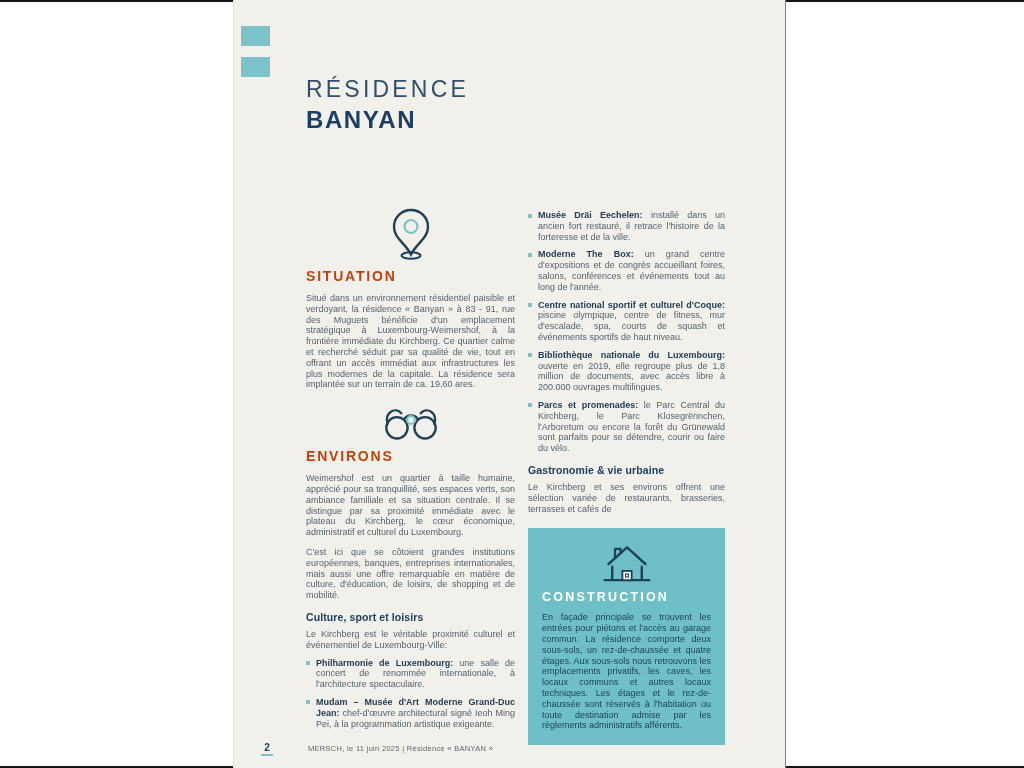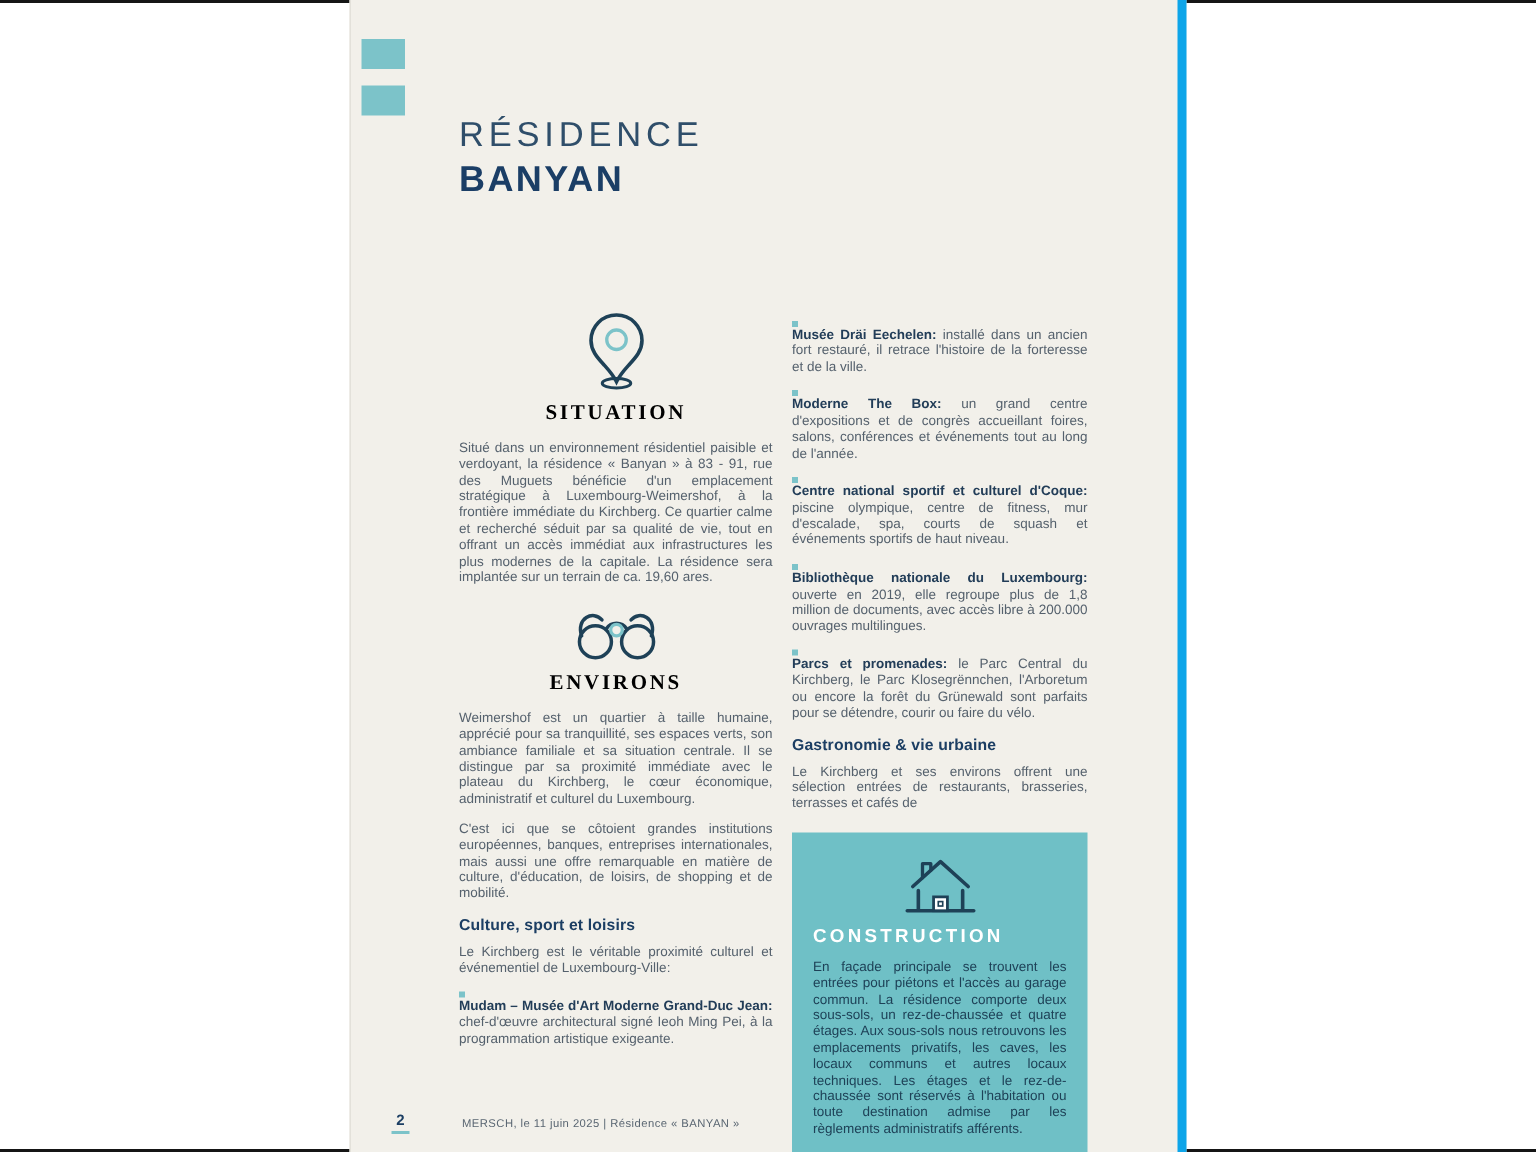--- a/index.html
+++ b/index.html
@@ -8,49 +8,49 @@
     font-family:"Liberation Sans","DejaVu Sans",sans-serif;
     -webkit-font-smoothing:antialiased;
   }
   .edge-bar{position:absolute;left:0;width:1024px;height:2px;background:#151515;}
   .edge-bar.top{top:0;}
   .edge-bar.bottom{bottom:0;}
 
   .page{
     position:absolute;left:233px;top:0;width:551px;height:768px;
     background:#f2f0ea;
-    border-left:1px solid #e3e1da;border-right:6px solid #0ea5e9;
+    border-left:1px solid #e3e1da;border-right:1px solid #0ea5e9;
   }
   .accent-sq{position:absolute;width:29px;height:20px;background:#7cc3c9;}
   .sq1{left:7px;top:26px;}
   .sq2{left:7px;top:57px;}
 
   .title-block{position:absolute;left:72px;top:74px;}
   .title-line1{font-size:23px;font-weight:400;letter-spacing:3.2px;color:#2f4e6a;line-height:30px;}
   .title-line2{font-size:24px;font-weight:700;letter-spacing:1.6px;color:#1b3e66;line-height:31px;}
 
   .col{position:absolute;}
   .col-left{left:72px;top:208px;width:209px;}
   .col-right{left:294px;top:210px;width:197px;}
 
   .icon-block{text-align:center;margin:0 0 8px 0;}
   .icon-block.second{margin-top:12px;margin-bottom:6px;}
 
   h2.section-h{
-    font-size:14px;font-weight:700;letter-spacing:1.8px;color:#000000;
-    text-align:center;margin:0 0 9px 0;font-family:Liberation Serif, serif;
+    font-size:14px;font-weight:700;letter-spacing:1.8px;color:#c2410c;
+    margin:0 0 9px 0;
   }
   h3.sub-h{font-size:10.5px;font-weight:700;color:#1c3e63;margin:10px 0 6px 0;letter-spacing:.1px;}
 
   p.body{
     font-size:9px;line-height:10.8px;color:#55616d;text-align:justify;margin:0 0 9px 0;
   }
   p.body.tight{margin-bottom:7px;}
 
-  .bullet{display:flex;margin:0 0 7px 0;flex-direction:column;}
+  .bullet{display:flex;margin:0 0 7px 0;}
   .bullet .mk{flex:none;width:4px;height:4px;background:#7cc3c9;margin:3.5px 6px 0 0;}
   .bullet p{
     flex:1;margin:0;font-size:9px;line-height:10.8px;color:#55616d;text-align:justify;
   }
   .bullet b{color:#223d58;font-weight:700;}
 
   .construction{
     background:#6fc0c6;margin-top:14px;padding:12px 14px 14px 14px;
   }
   .construction .icon-block{margin-bottom:2px;}
@@ -112,20 +112,24 @@
     </div>
     <h2 class="section-h">ENVIRONS</h2>
     <p class="body">Weimershof est un quartier à taille humaine, apprécié pour sa tranquillité, ses espaces verts, son ambiance familiale et sa situation centrale. Il se distingue par sa proximité immédiate avec le plateau du Kirchberg, le cœur économique, administratif et culturel du Luxembourg.</p>
     <p class="body">C'est ici que se côtoient grandes institutions européennes, banques, entreprises internationales, mais aussi une offre remarquable en matière de culture, d'éducation, de loisirs, de shopping et de mobilité.</p>
 
     <h3 class="sub-h">Culture, sport et loisirs</h3>
     <p class="body tight">Le Kirchberg est le véritable proximité culturel et événementiel de Luxembourg-Ville:</p>
 
     <div class="bullet">
       <span class="mk"></span>
+      <p><b>Philharmonie de Luxembourg:</b><span> une salle de concert de renommée internationale, à l'architecture spectaculaire.</span></p>
+    </div>
+    <div class="bullet">
+      <span class="mk"></span>
       <p><b>Mudam – Musée d'Art Moderne Grand-Duc Jean:</b><span> chef-d'œuvre architectural signé Ieoh Ming Pei, à la programmation artistique exigeante.</span></p>
     </div>
   </div>
 
   <div class="col col-right">
 
     <div class="bullet">
       <span class="mk"></span>
       <p><b>Musée Dräi Eechelen:</b><span> installé dans un ancien fort restauré, il retrace l'histoire de la forteresse et de la ville.</span></p>
     </div>
@@ -140,21 +144,21 @@
     <div class="bullet">
       <span class="mk"></span>
       <p><b>Bibliothèque nationale du Luxembourg:</b><span> ouverte en 2019, elle regroupe plus de 1,8 million de documents, avec accès libre à 200.000 ouvrages multilingues.</span></p>
     </div>
     <div class="bullet">
       <span class="mk"></span>
       <p><b>Parcs et promenades:</b><span> le Parc Central du Kirchberg, le Parc Klosegrënnchen, l'Arboretum ou encore la forêt du Grünewald sont parfaits pour se détendre, courir ou faire du vélo.</span></p>
     </div>
 
     <h3 class="sub-h">Gastronomie &amp; vie urbaine</h3>
-    <p class="body">Le Kirchberg et ses environs offrent une sélection entrées de restaurants, brasseries, terrasses et cafés de</p>
+    <p class="body">Le Kirchberg et ses environs offrent une sélection variée de restaurants, brasseries, terrasses et cafés de</p>
 
     <div class="construction">
       <div class="icon-block">
         <svg width="56" height="48" viewBox="0 0 60 52" fill="none">
           <path d="M10 26 L30 8 L50 26" stroke="#1e4157" stroke-width="2.6" stroke-linecap="round" stroke-linejoin="round"></path>
           <path d="M17 19.7 L17 9.5 L23 9.5 L23 14.3" stroke="#1e4157" stroke-width="2.4" stroke-linecap="round" stroke-linejoin="round"></path>
           <path d="M14 29 L14 43" stroke="#1e4157" stroke-width="2.6" stroke-linecap="round"></path>
           <path d="M46 29 L46 43" stroke="#1e4157" stroke-width="2.6" stroke-linecap="round"></path>
           <path d="M6 43.5 L54 43.5" stroke="#1e4157" stroke-width="2.6" stroke-linecap="round"></path>
           <rect x="25" y="33.5" width="10" height="10" fill="#ffffff" stroke="#1e4157" stroke-width="2"></rect>

